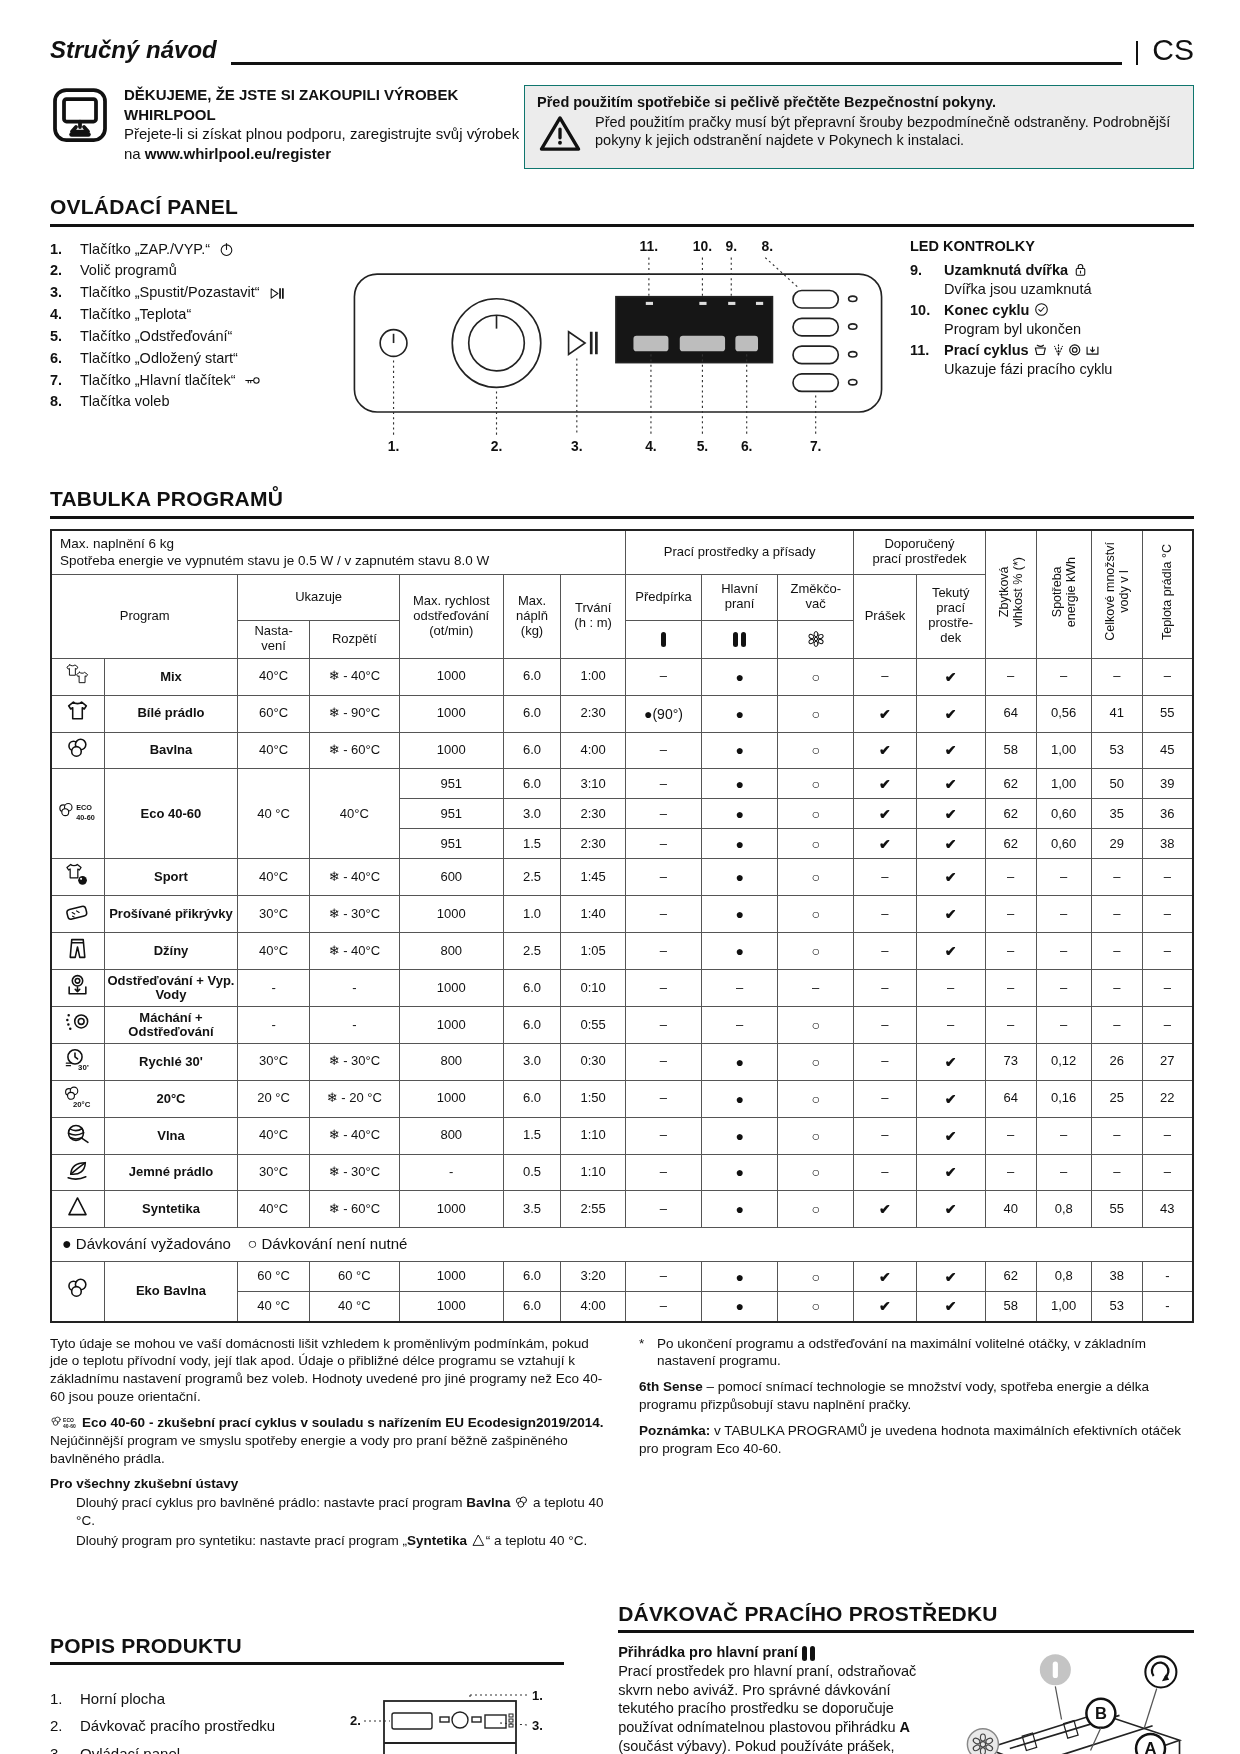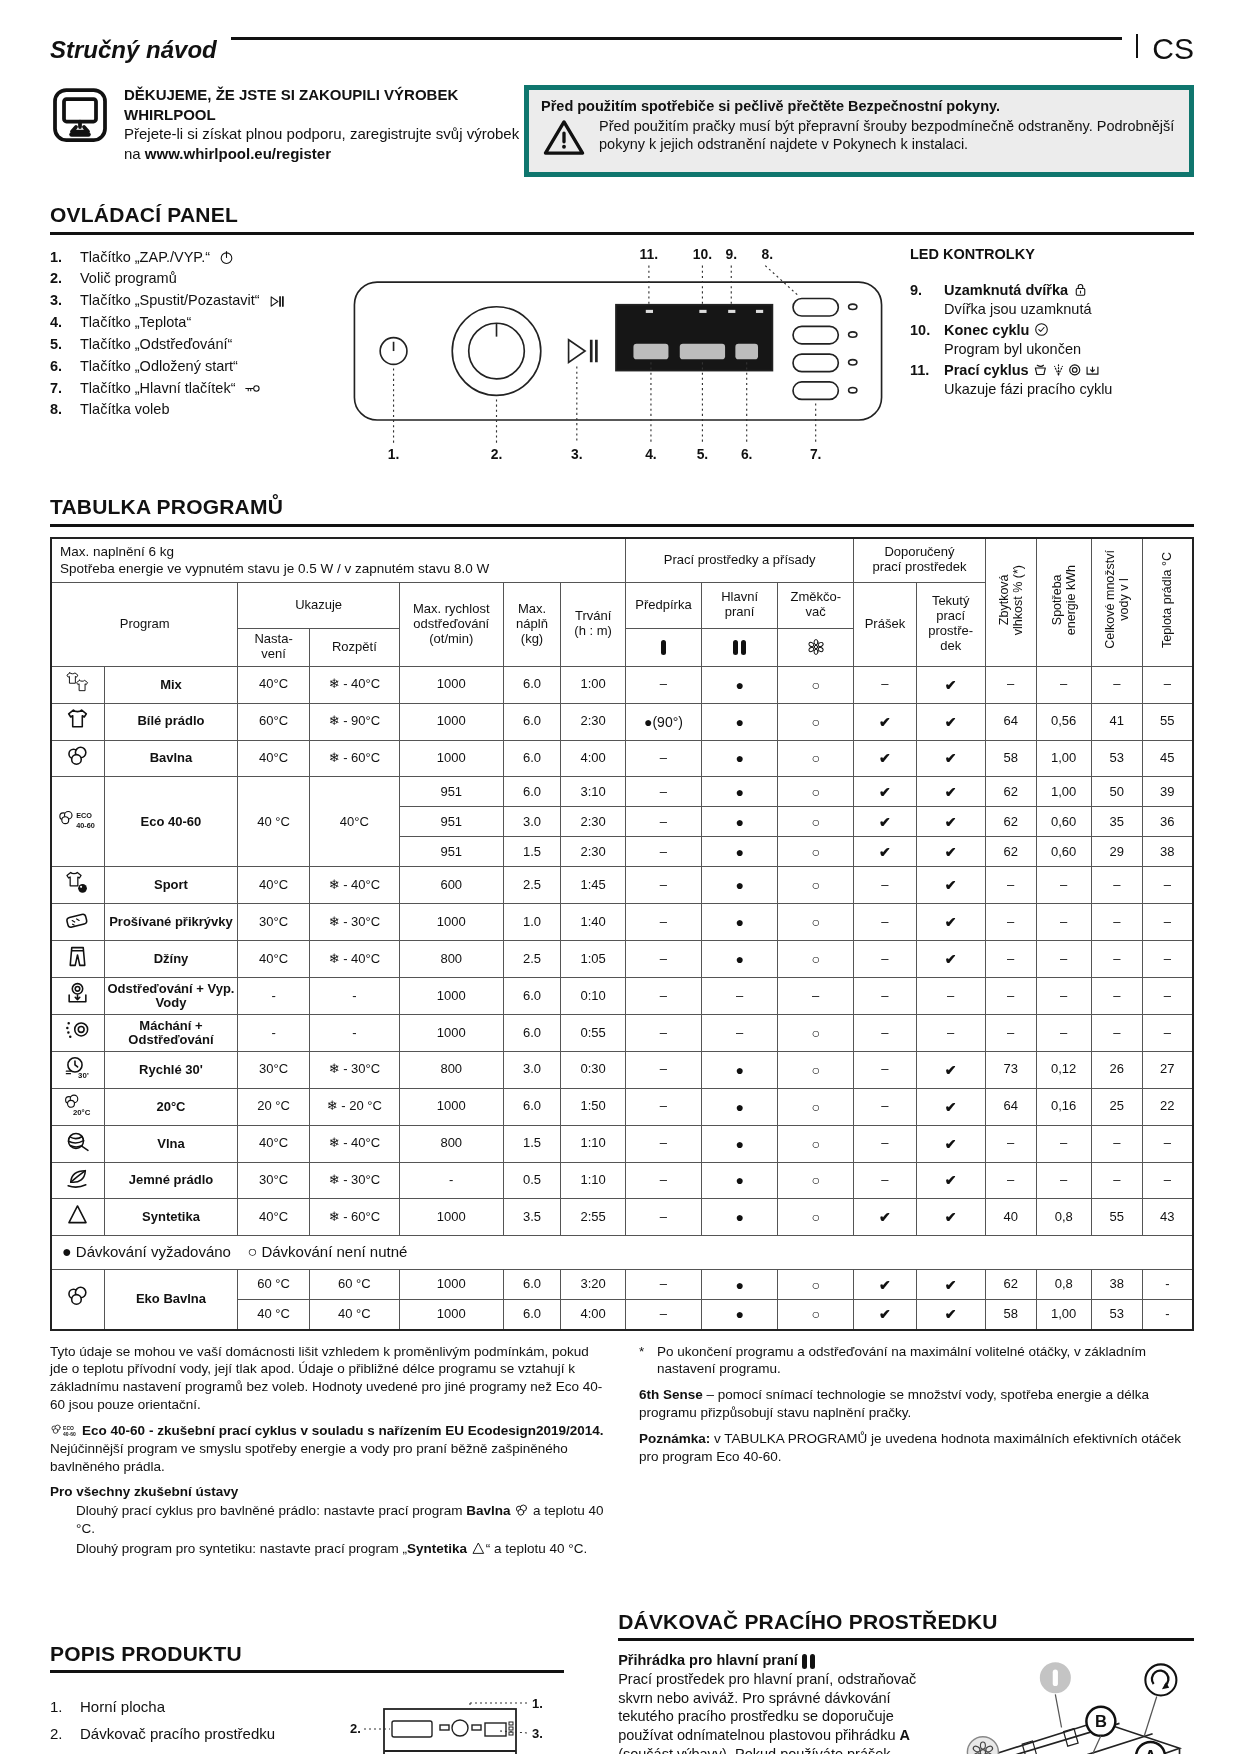--- a/index.html
+++ b/index.html
@@ -1,46 +1,46 @@
 <!DOCTYPE html>
 <html><head>
 <meta charset="utf-8">
 <style>
 *{box-sizing:border-box;margin:0;padding:0}
 html,body{background:#fff}
 body{width:1240px;color:#111;font-family:"Liberation Sans",sans-serif;font-size:15px;line-height:1.3}
 .page{padding:34px 46px 20px 50px}
 
-.hd{display:flex;align-items:flex-start;gap:14px}
+.hd{display:flex;align-items:flex-end;gap:14px}
 .title{font-style:italic;font-weight:700;font-size:24px;white-space:nowrap}
 .hrule{flex:1;height:3px;background:#111;margin-top:3px}
 .vtick{width:2px;height:24px;background:#111}
 .lang{font-size:30px;font-weight:400;line-height:1}
 
 .intro{display:flex;margin-top:20px}
 .reg{display:flex;gap:14px;width:474px}
 .reg-ic svg{width:60px;height:60px}
 .reg-tx{font-size:15px}
 .b{font-weight:700}
 .url{text-decoration:none;color:#111}
-.warn{flex:1;background:#ececec;border:5px solid #0f766e;padding:7px 12px 9px;font-size:14.5px;line-height:1.28}
+.warn{flex:1;background:#ececec;border:1px solid #0f766e;padding:7px 12px 9px;font-size:14.5px;line-height:1.28}
 .warn-row{display:flex;gap:12px;margin-top:1px}
 .warn-ic svg{width:46px;height:42px;flex:none}
 
 .sec{font-size:21px;font-weight:700;border-bottom:3px solid #111;padding-bottom:3px;margin:24px 0 10px;letter-spacing:.2px}
 
 .cp{display:flex;gap:8px}
 .cp-list{width:282px;font-size:14.5px}
 .cp-item{display:flex;gap:8px;margin:3px 0;align-items:center}
 .cp-item .num{font-weight:700;width:22px;flex:none}
 .cp-item .ic svg{height:17px;width:auto;vertical-align:middle}
 .cp-fig{width:556px;flex:none}
 .panel-svg{width:100%;height:auto}
 .cp-led{flex:1;font-size:14.5px;padding-left:6px}
-.led-h{margin-bottom:18px}
+.led-h{margin-bottom:6px}
 .led-it{display:flex;gap:6px;margin:2px 0}
 .led-it .num{font-weight:700;width:28px;flex:none}
 .led-it svg{height:17px;width:auto;vertical-align:-3px}
 
 .pt{width:100%;border-collapse:collapse;table-layout:fixed;font-size:13px;margin-top:2px;border:2px solid #222}
 .pt td{border:1px solid #555;padding:3px 2px;text-align:center;vertical-align:middle;overflow:hidden}
 .pt .info{text-align:left;padding:4px 8px;font-size:13.5px}
 .hc{font-size:13px;line-height:1.15}
 .pre{white-space:pre-line}
 .vert{writing-mode:vertical-rl;transform:rotate(180deg);white-space:pre-line;line-height:1.12;display:inline-block;font-size:12.5px;padding:2px 0}

